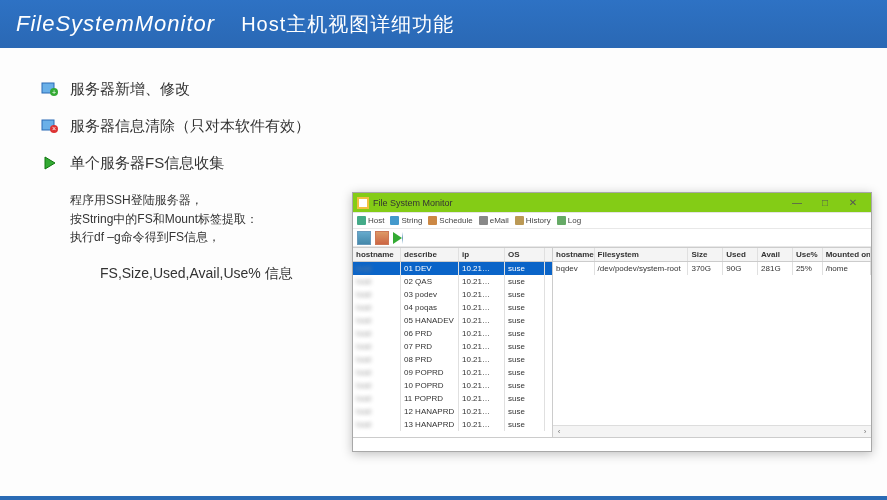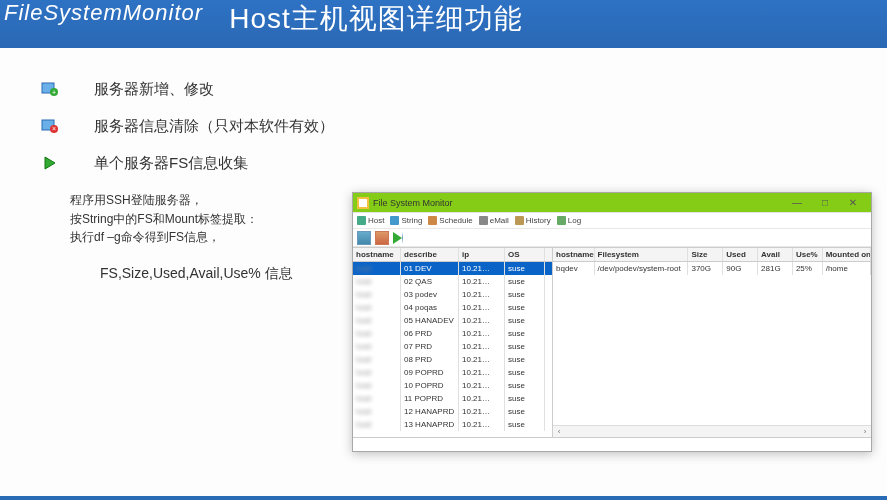--- a/index.html
+++ b/index.html
@@ -8,31 +8,30 @@
     font-family: "Microsoft YaHei", Arial, sans-serif;
     background: #fdfdfd;
     position: relative;
     overflow: hidden;
     border-bottom: 4px solid #2a6bb5;
   }
   .header {
     height: 48px;
     background: linear-gradient(to bottom, #2e72c4, #2a68b4);
     color: #fff;
-    display: flex; align-items: flex-start;
-    padding-left: 4px;
+    display: flex; align-items: center;
+    padding-left: 16px;
     font-size: 22px;
     font-style: italic;
     letter-spacing: 1px;
-    gap: 22px;
   }
-  .header .sub { margin-left: 4px; font-style: normal; font-size: 28px; }
+  .header .sub { margin-left: 26px; font-style: normal; font-size: 20px; }
   .content { padding: 32px 0 0 40px; display: flex; }
   .left { width: 310px; }
-  .bullet-row { display:flex; align-items:flex-start; margin-bottom:18px; font-size:15px; color:#333;gap:24px; }
+  .bullet-row { display:flex; align-items:flex-start; margin-bottom:18px; font-size:15px; color:#333; }
   .bullet-icon { width:20px; height:18px; margin-right:10px; display:flex; align-items:center; justify-content:center; }
   .sub-body { margin-left:30px; font-size:12px; color:#333; line-height:1.55; margin-top:6px; }
   .sub-body2 { margin-left:60px; font-size:14px; color:#333; margin-top:18px; }
   
   .win {
     position:absolute; left:352px; top:192px; width:520px; height:260px;
     background:#fff; border:1px solid #a8a8a8;
     box-shadow:0 2px 10px rgba(0,0,0,0.25);
     font-family: Tahoma, Arial, sans-serif;
     font-size:8px; color:#333;

